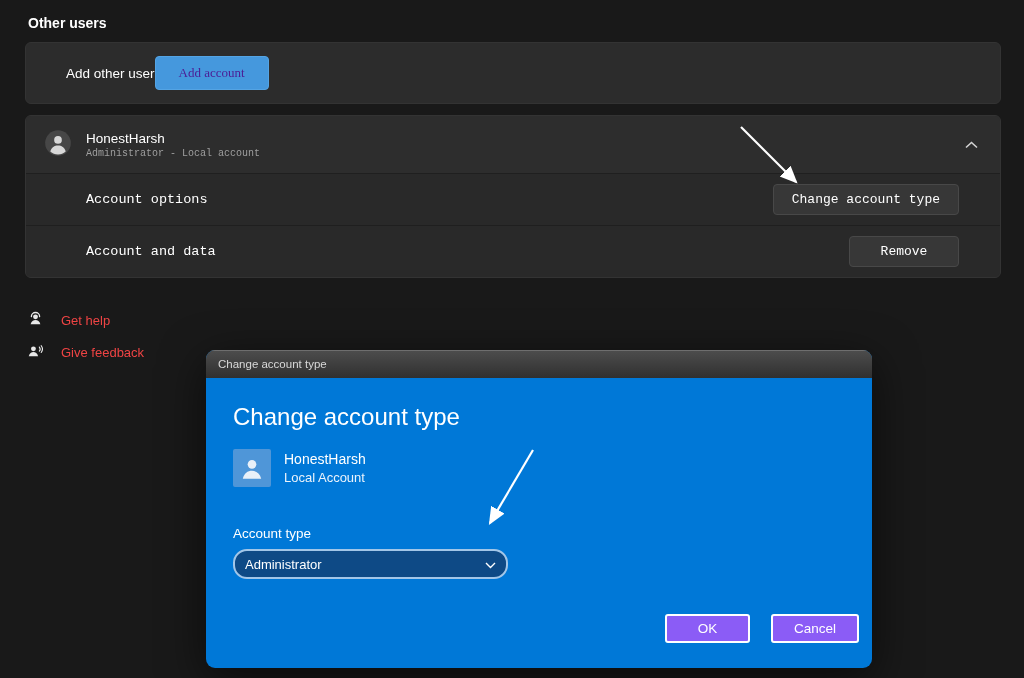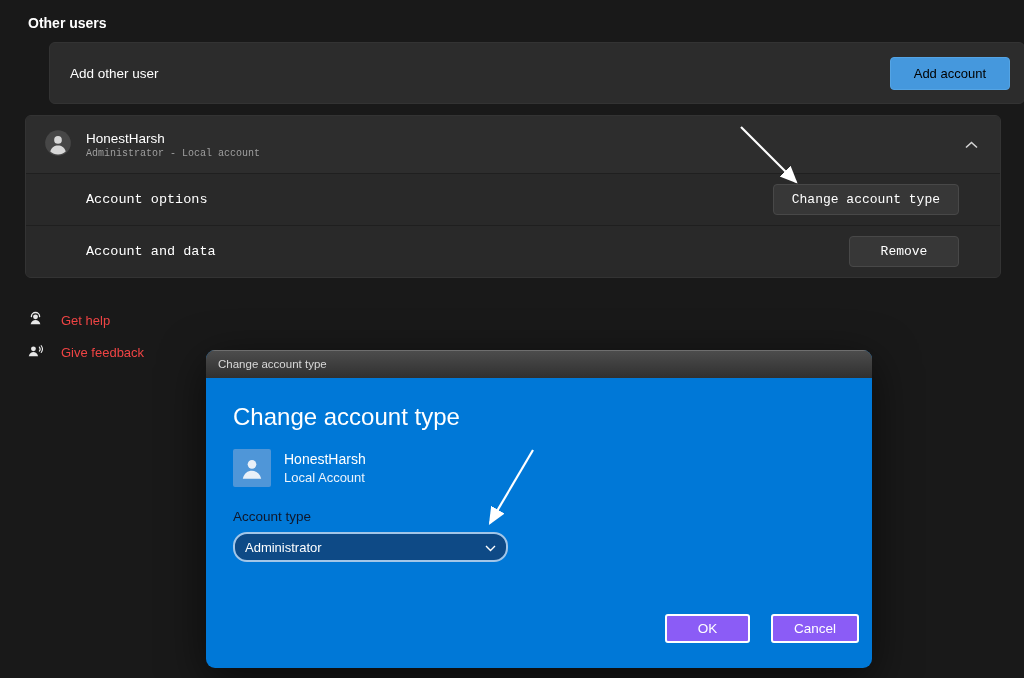--- a/index.html
+++ b/index.html
@@ -14,26 +14,26 @@
   .section-heading{
     position:absolute; left:28px; top:15px;
     font-size:14px; font-weight:700; color:#ffffff;
   }
   .card{
     position:absolute; left:25px; width:976px;
     background:#2c2c2c; border:1px solid #333333; border-radius:6px;
   }
   .add-card{
     top:42px; height:62px;
-    display:flex; align-items:center; justify-content:space-between;
-    padding:0 14px 0 20px; font-size:13.5px;margin-left:24px;
+    display:flex; align-items:center; 
+    padding:0 14px 0 40px; font-size:13.5px;
   }
   .accent-btn{
-    background:#4598dd; color:#000000; border:1px solid #54a4e4;
-    font-family:Liberation Sans, sans-serif; font-size:13px;
+    background:#4598dd; color:#4c1d95; border:1px solid #54a4e4;
+    font-family:Liberation Serif, serif; font-size:13px;
     padding:8px 23px; border-radius:4px; cursor:pointer;
   }
   .group{ top:115px; height:163px; overflow:hidden; padding:0; }
   .row-header{
     height:57px; background:#2d2d2d;
     display:flex; align-items:center; gap:14px;
     padding:0 18px 0 18px;
   }
   .names{ display:flex; flex-direction:column; gap:2px; }
   .user-name{ font-size:13.5px; color:#ffffff; }
@@ -71,21 +71,21 @@
   }
   .dialog-body{ position:relative; height:290px; padding:25px 0 0 27px; }
   .dialog-heading{ font-size:24px; font-weight:400; color:#ffffff; line-height:28px; }
   .duser{ display:flex; align-items:center; gap:13px; margin-top:18px; }
   .tile{
     width:38px; height:38px; background:#4f96d8; border-radius:2px;
     display:flex; align-items:center; justify-content:center;
   }
   .duser-name{ font-size:14px; color:#ffffff; }
   .duser-type{ font-size:13px; color:#eaf3fc; margin-top:3px; }
-  .field-label{ margin-top:22px; font-size:13.5px; color:#0f172a; }
+  .field-label{ margin-top:39px; font-size:13.5px; color:#ffffff; }
   .select{
     margin-top:8px; width:275px; height:30px;
     background:#0e4a86; border:2px solid #a2c6e8; border-radius:14px;
     display:flex; align-items:center; justify-content:space-between;
     padding:0 10px 0 10px; font-size:13px; color:#ffffff; cursor:pointer;
   }
   .dbtns{ position:absolute; right:13px; bottom:25px; display:flex; gap:21px; }
   .dlg-btn{
     background:#8b5cf6; color:#ffffff; border:2px solid #ffffff;
     font-family:inherit; font-size:13.5px;

